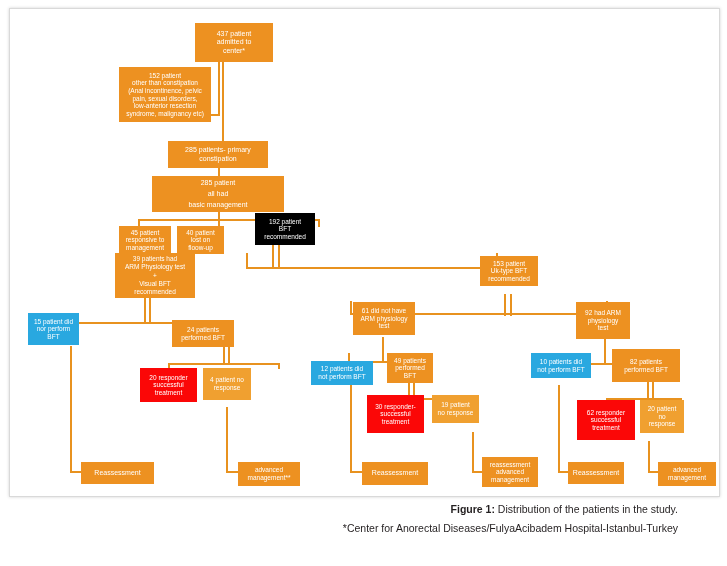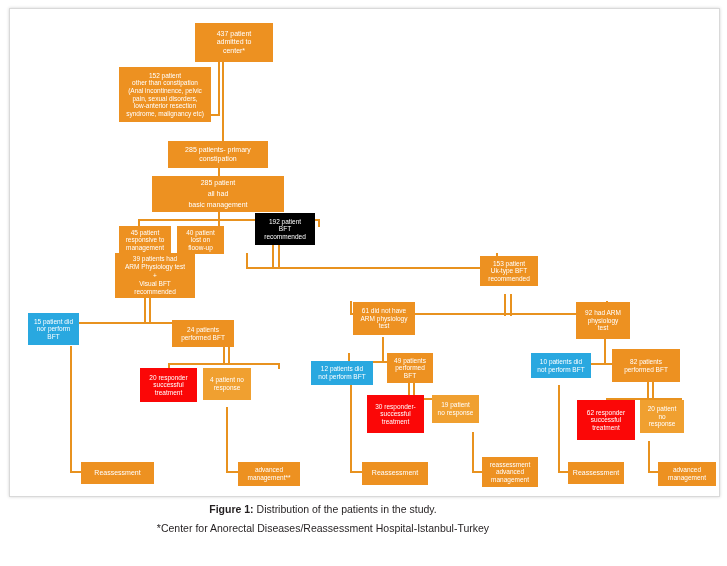--- a/index.html
+++ b/index.html
@@ -54,24 +54,25 @@
   .n-red{background:#fb0707;}
 
   .t7{font-size:6.5px;}
   .t75{font-size:7px;}
 
   
   #caption{
     position:absolute;
     left:0; top:500px;
     width:646px;
-    text-align:center;
+    text-align:right;
     color:#231f20;
     font-size:10.5px;
     line-height:1.85;
+    padding-left:32px;
   }
   #caption .cap-line{display:block;}
   #caption b{font-weight:bold;}
 </style>
 </head>
 <body>
 
 <div id="page">
 
   <div id="figure-panel">
@@ -317,16 +318,16 @@
       <div class="node n-orange t7" style="left:648px;top:453px;width:58px;height:24px;flex-direction:column;">
         <span>advanced</span>
         <span>management</span>
       </div>
 
     </div>
   </div>
 
   <div id="caption">
     <span class="cap-line"><b>Figure 1:</b><span> Distribution of the patients in the study.</span></span>
-    <span class="cap-line">*Center for Anorectal Diseases/Reassessment Hospital-Istanbul-Turkey</span>
+    <span class="cap-line">*Center for Anorectal Diseases/FulyaAcibadem Hospital-Istanbul-Turkey</span>
   </div>
 
 </div>
 
 </body></html>

